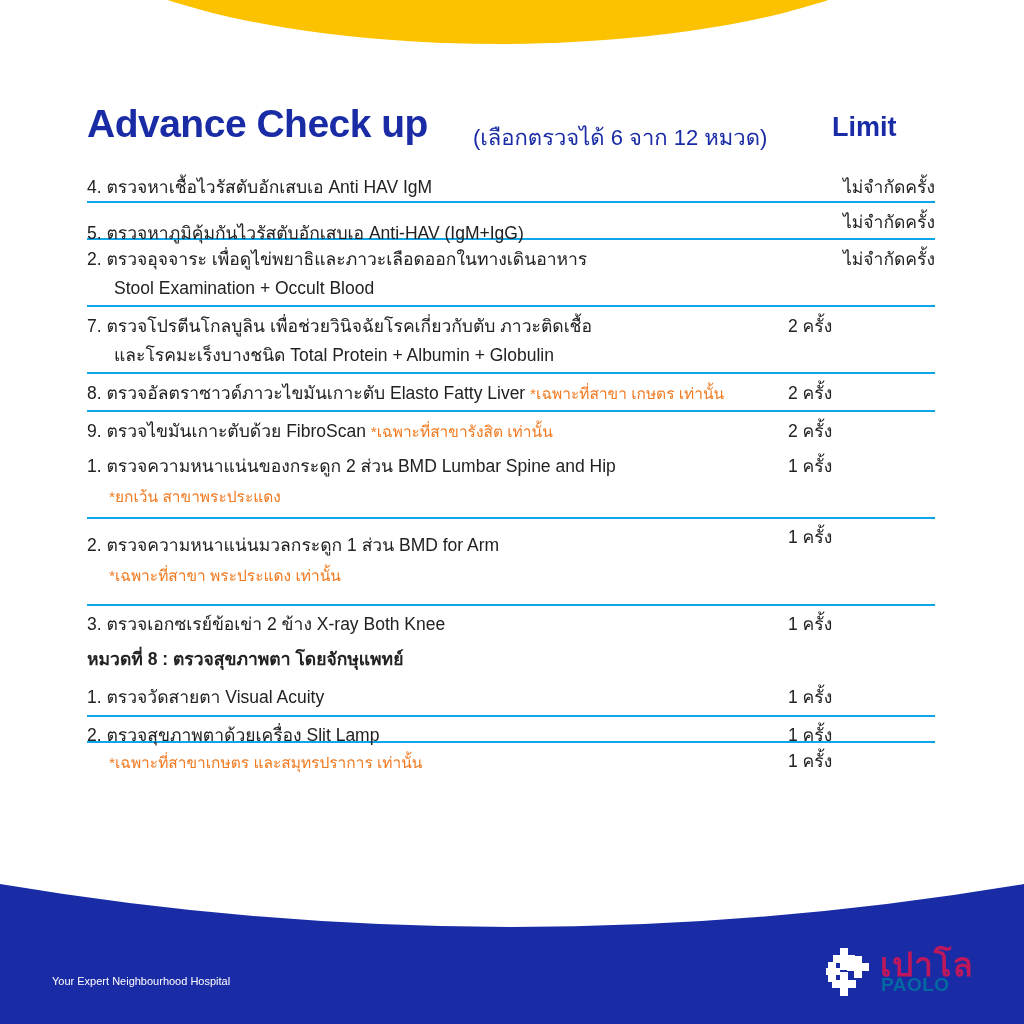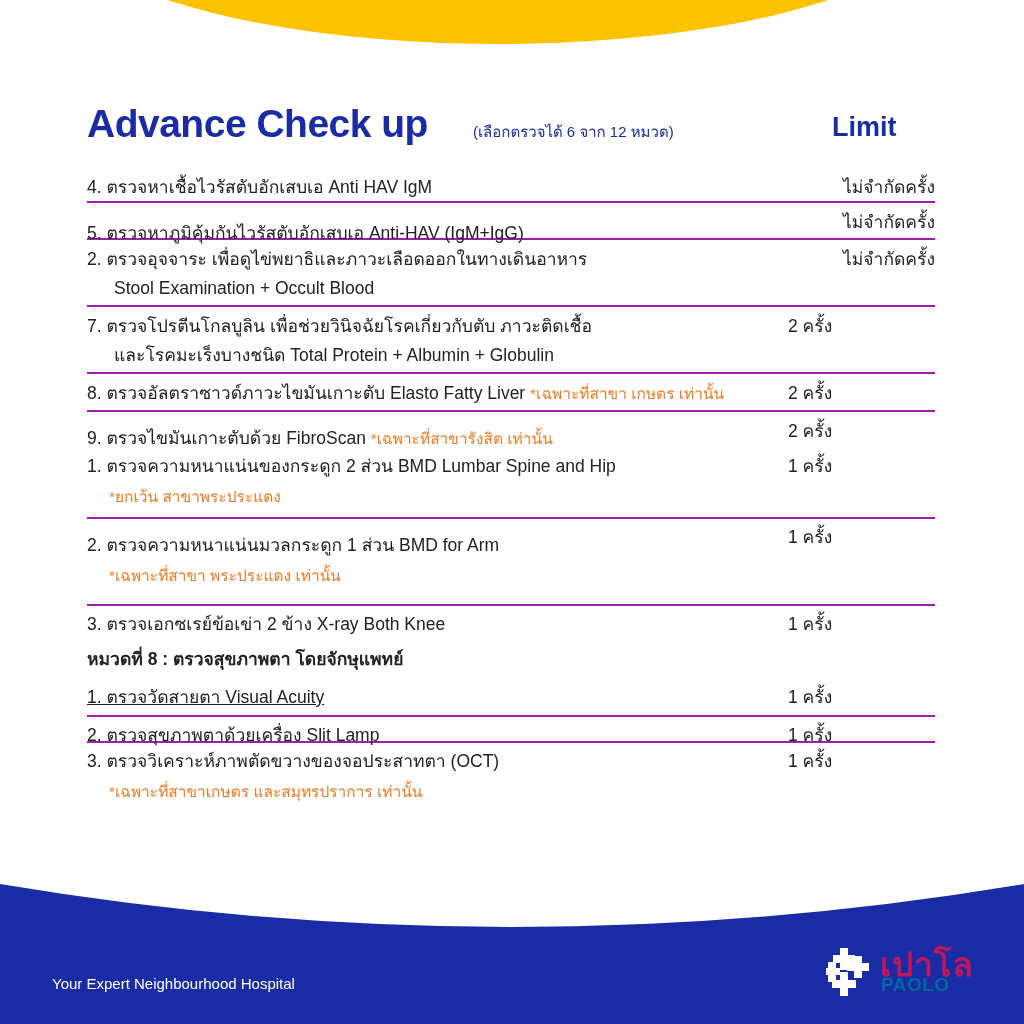--- a/index.html
+++ b/index.html
@@ -11,44 +11,44 @@
       border-radius: 50%; background: #fcc200;
     }
     .footer-bg { position: absolute; left: 0; top: 860px; width: 1024px; height: 164px; }
 
     .title-row { position: absolute; left: 87px; top: 100px; width: 860px; height: 56px; }
     .title-main {
       position: absolute; left: 0; top: 2px; font-size: 39px; font-weight: 700;
       color: #1a2ba6; letter-spacing: -0.5px; white-space: nowrap;
     }
     .title-sub {
-      position: absolute; left: 386px; top: 20px; font-size: 15px; font-weight: 400;
+      position: absolute; left: 386px; top: 20px; font-size: 22px; font-weight: 400;
       color: #1a2ba6; white-space: nowrap;
     }
     .title-limit {
       position: absolute; left: 745px; top: 12px; font-size: 27px; font-weight: 700;
       color: #1a2ba6;
     }
 
     .table { position: absolute; left: 87px; top: 170px; width: 848px; }
     .row { position: relative; width: 848px; }
-    .row.divider { border-bottom: 2px solid #a21caf; }
+    .row.divider { border-bottom: 2px solid #0ea5e9; }
     .row .desc { font-size: 17.5px; line-height: 29px; color: #222; white-space: nowrap; }
     .row .desc .indent { padding-left: 27px; display: block; }
     .row .note { color: #f07a21; font-size: 15.5px; }
     .row .note-line { display: block; padding-left: 22px; color: #f07a21; font-size: 15.5px; line-height: 31px; }
     .row .limit {
       position: absolute; right: 17px; top: 0; width: 130px; 
       font-size: 17.5px; line-height: 29px; color: #222; white-space: nowrap;
     }
     .row .limit.wide { right: 0; width: 150px; text-align: right; }
     .row.heading .desc { font-weight: 700; }
 
     .tagline {
-      position: absolute; left: 52px; top: 975px; font-size: 15px; color: #ffffff;
+      position: absolute; left: 52px; top: 975px; font-size: 11px; color: #ffffff;
       white-space: nowrap;
     }
     .logo { position: absolute; left: 826px; top: 942px; width: 160px; height: 60px; }
     .logo .cross { position: absolute; left: 0; top: 6px; width: 50px; height: 50px; }
     .logo .th { position: absolute; left: 54px; top: -4px; font-size: 33px; font-weight: 700; color: #be185d; letter-spacing: 1px; }
     .logo .en { position: absolute; left: 55px; top: 32px; font-size: 19px; font-weight: 700; color: #0369a1; letter-spacing: 0.5px; }
   </style>
 </head>
 <body>
 
@@ -93,21 +93,21 @@
   </div>
 
   <div class="row divider" style="height:38px;padding-top:5px;">
     <div class="desc">
       <span>8. ตรวจอัลตราซาวด์ภาวะไขมันเกาะตับ Elasto Fatty Liver</span>
       <span class="note">*เฉพาะที่สาขา เกษตร เท่านั้น</span>
     </div>
     <div class="limit" style="top:5px;">2 ครั้ง</div>
   </div>
 
-  <div class="row" style="height:37px;padding-top:12px;">
+  <div class="row" style="height:37px;padding-top:5px;">
     <div class="desc">
       <span>9. ตรวจไขมันเกาะตับด้วย FibroScan</span>
       <span class="note">*เฉพาะที่สาขารังสิต เท่านั้น</span>
     </div>
     <div class="limit" style="top:5px;">2 ครั้ง</div>
   </div>
 
 
   <div class="row divider" style="height:70px;padding-top:3px;">
     <div class="desc">1. ตรวจความหนาแน่นของกระดูก 2 ส่วน BMD Lumbar Spine and Hip</div>
@@ -123,32 +123,31 @@
 
   <div class="row" style="height:37px;padding-top:4px;">
     <div class="desc">3. ตรวจเอกซเรย์ข้อเข่า 2 ข้าง X-ray Both  Knee</div>
     <div class="limit" style="top:4px;">1 ครั้ง</div>
   </div>
 
   <div class="row heading" style="height:37px;padding-top:2px;">
     <div class="desc">หมวดที่ 8 : ตรวจสุขภาพตา โดยจักษุแพทย์</div>
   </div>
 
-  <div class="row divider" style="height:37px;padding-top:3px;text-decoration:underline;">
+  <div class="row divider" style="height:37px;padding-top:3px;">
     <div class="desc">1. ตรวจวัดสายตา  Visual Acuity</div>
     <div class="limit" style="top:3px;">1 ครั้ง</div>
   </div>
 
   <div class="row divider" style="height:26px;padding-top:4px;">
     <div class="desc">2. ตรวจสุขภาพตาด้วยเครื่อง Slit Lamp</div>
     <div class="limit" style="top:4px;">1 ครั้ง</div>
   </div>
 
   <div class="row" style="height:66px;padding-top:4px;">
-    <div class="desc">3. ตรวจวิเคราะห์ภาพตัดขวางของจอประสาทตา (OCT)</div>
     <span class="note-line">*เฉพาะที่สาขาเกษตร และสมุทรปราการ เท่านั้น</span>
     <div class="limit" style="top:4px;">1 ครั้ง</div>
   </div>
 </div>
 
 <div class="tagline">Your Expert Neighbourhood Hospital</div>
 
 <div class="logo">
   <svg class="cross" viewBox="0 0 50 50" width="50" height="50">
     <g fill="#ffffff">

